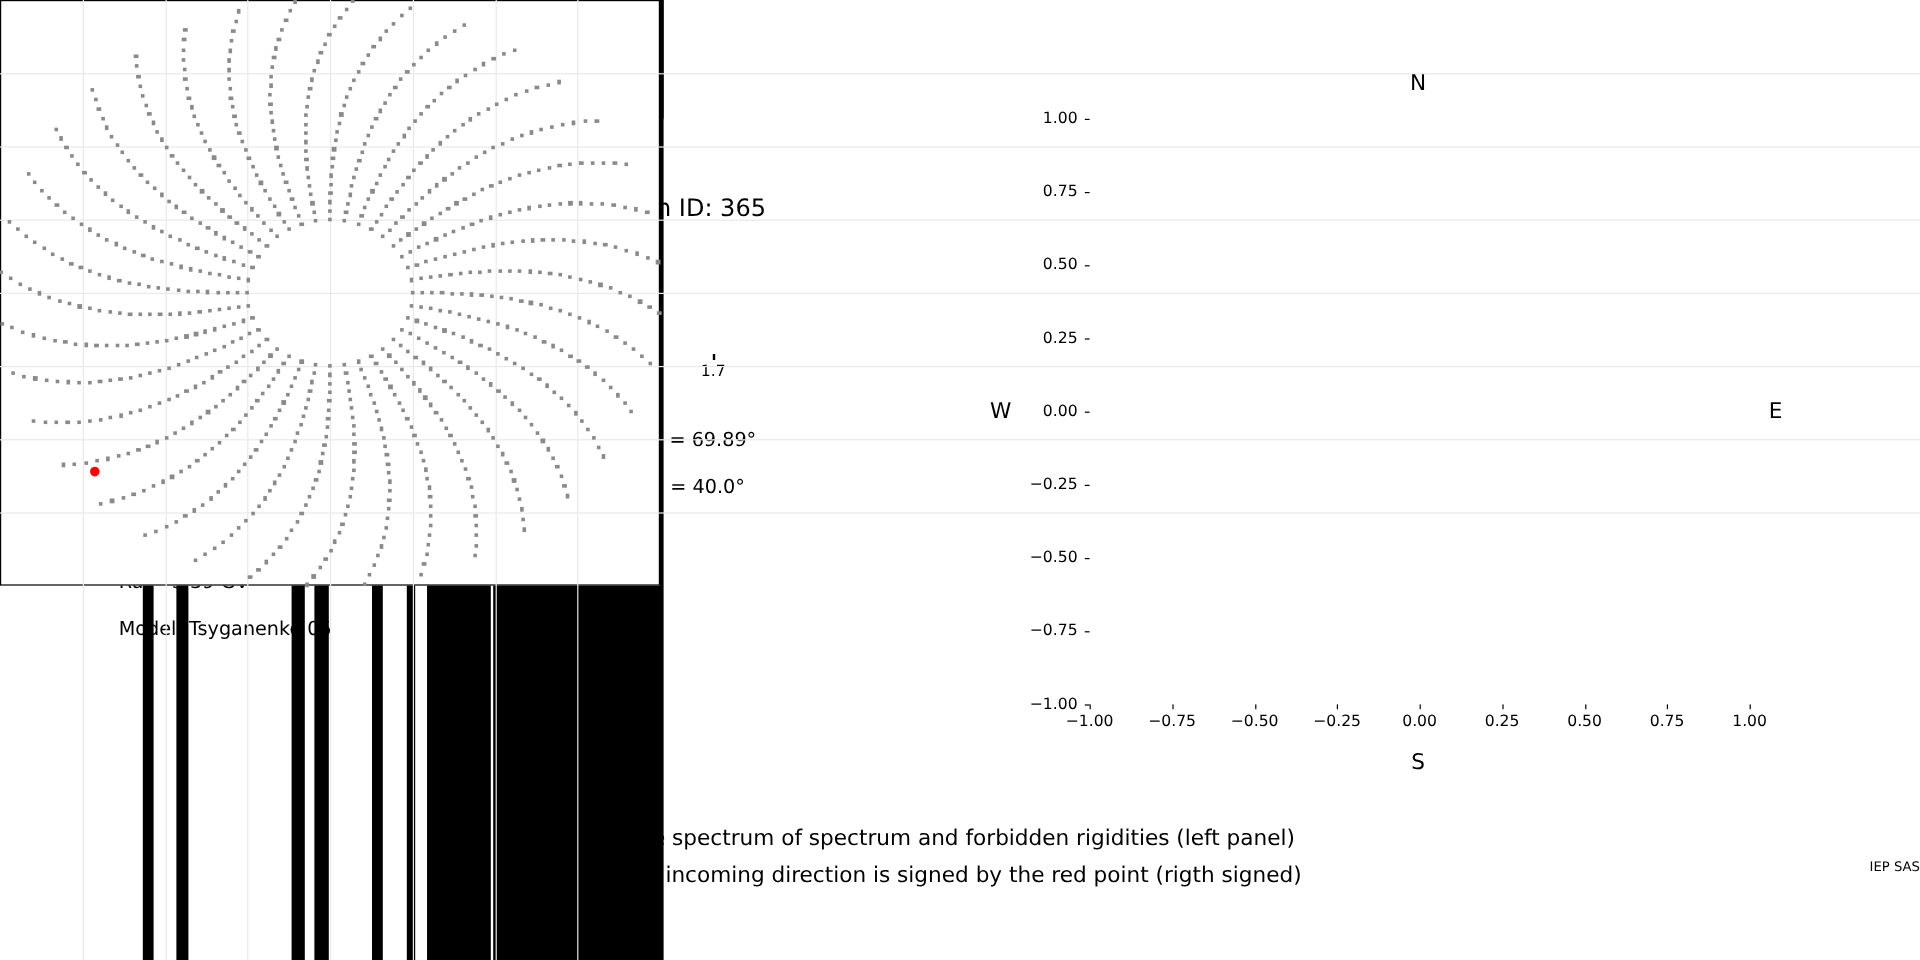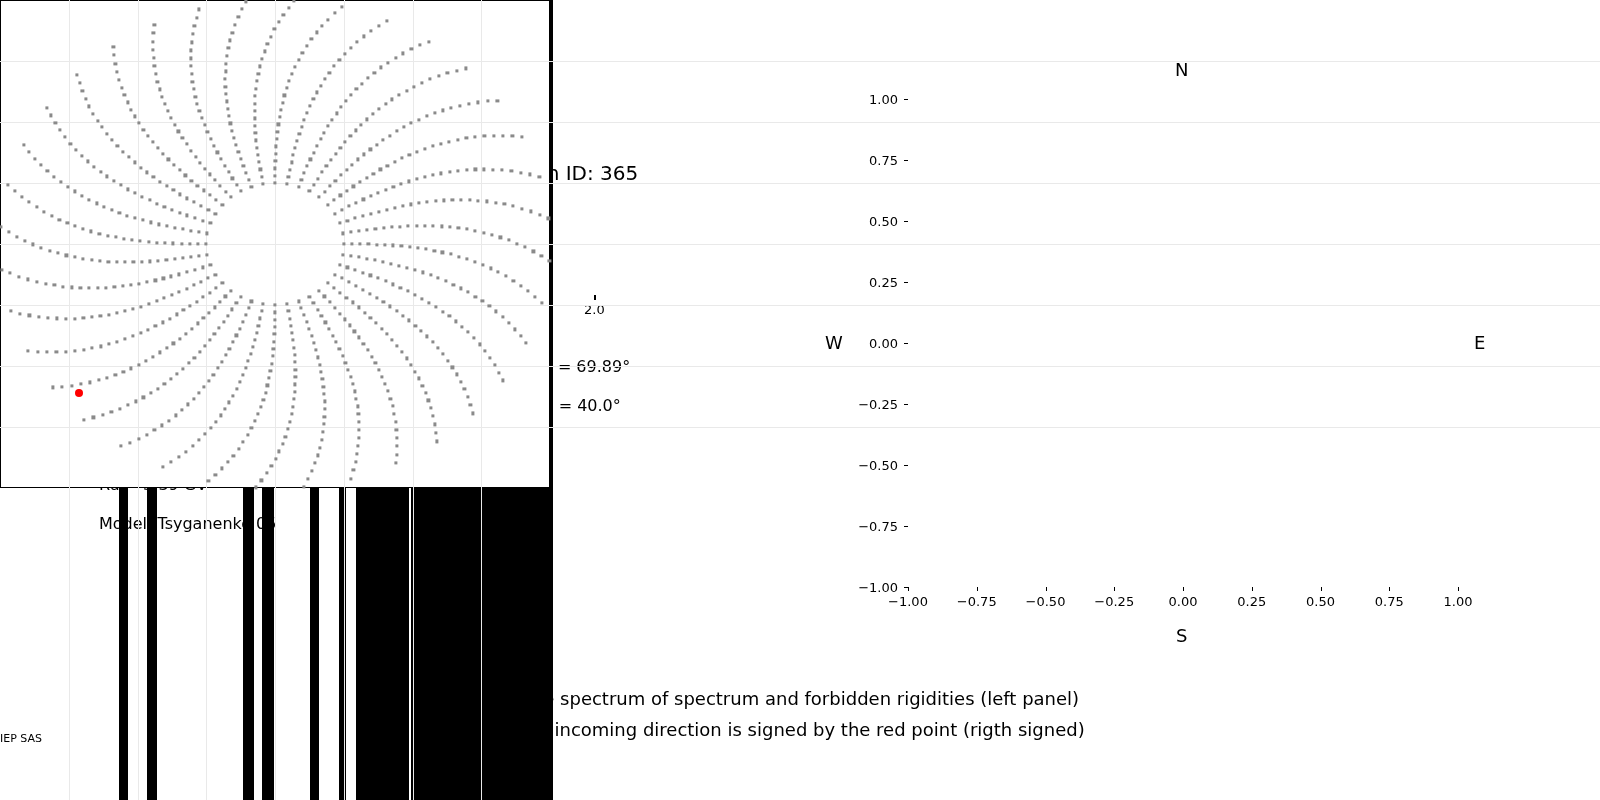--- a/index.html
+++ b/index.html
@@ -182,22 +182,22 @@
     width: 1600px;
     text-align: center;
     font-size: 18px;
     white-space: nowrap;
   }
   #caption-1 { top: 688px; }
   #caption-2 { top: 719px; }
   #footer-credit {
     position: absolute;
     width: 1600px;
-    top: 732px;
-    text-align: left;
+    top: 716px;
+    text-align: right;
     font-size: 11px;
   }
 </style>
 </head>
 <body>
 
 <div id="left-panel" class="abs">
 
   <div class="abs hdr-geo">Geografic position: 48.38°N 21.43°E</div>
   <div class="abs hdr-datetime">2004/06/24 10:00:00</div>
@@ -224,21 +224,21 @@
       <div class="axis-tick-label" style="left: 111.368px;">3.0</div>
       <div class="axis-tick" style="left: 188.174px;"></div>
       <div class="axis-tick-label" style="left: 188.174px;">3.1</div>
       <div class="axis-tick" style="left: 264.979px;"></div>
       <div class="axis-tick-label" style="left: 264.979px;">3.2</div>
       <div class="axis-tick" style="left: 341.785px;"></div>
       <div class="axis-tick-label" style="left: 341.785px;">3.3</div>
       <div class="axis-tick" style="left: 418.59px;"></div>
       <div class="axis-tick-label" style="left: 418.59px;">3.4</div>
       <div class="axis-tick" style="left: 495.396px;"></div>
-      <div class="axis-tick-label" style="left: 495.396px;">2.0</div>
+      <div class="axis-tick-label" style="left: 495.396px;">1.7</div>
     </div>
   <div id="spectrum-markers" class="abs" style="left:99px; top:0; width:553px; height:360px;">
       <div class="rmark-line" style="left: 119.049px;"></div>
       <div class="rmark-head" style="left: 119.649px;"></div>
       <div class="rmark-label" style="left: 119.649px;">Rd</div>
       <div class="rmark-line" style="left: 295.701px;"></div>
       <div class="rmark-head" style="left: 296.301px;"></div>
       <div class="rmark-label" style="left: 296.301px;">Re</div>
       <div class="rmark-line" style="left: 410.91px;"></div>
       <div class="rmark-head" style="left: 411.51px;"></div>

